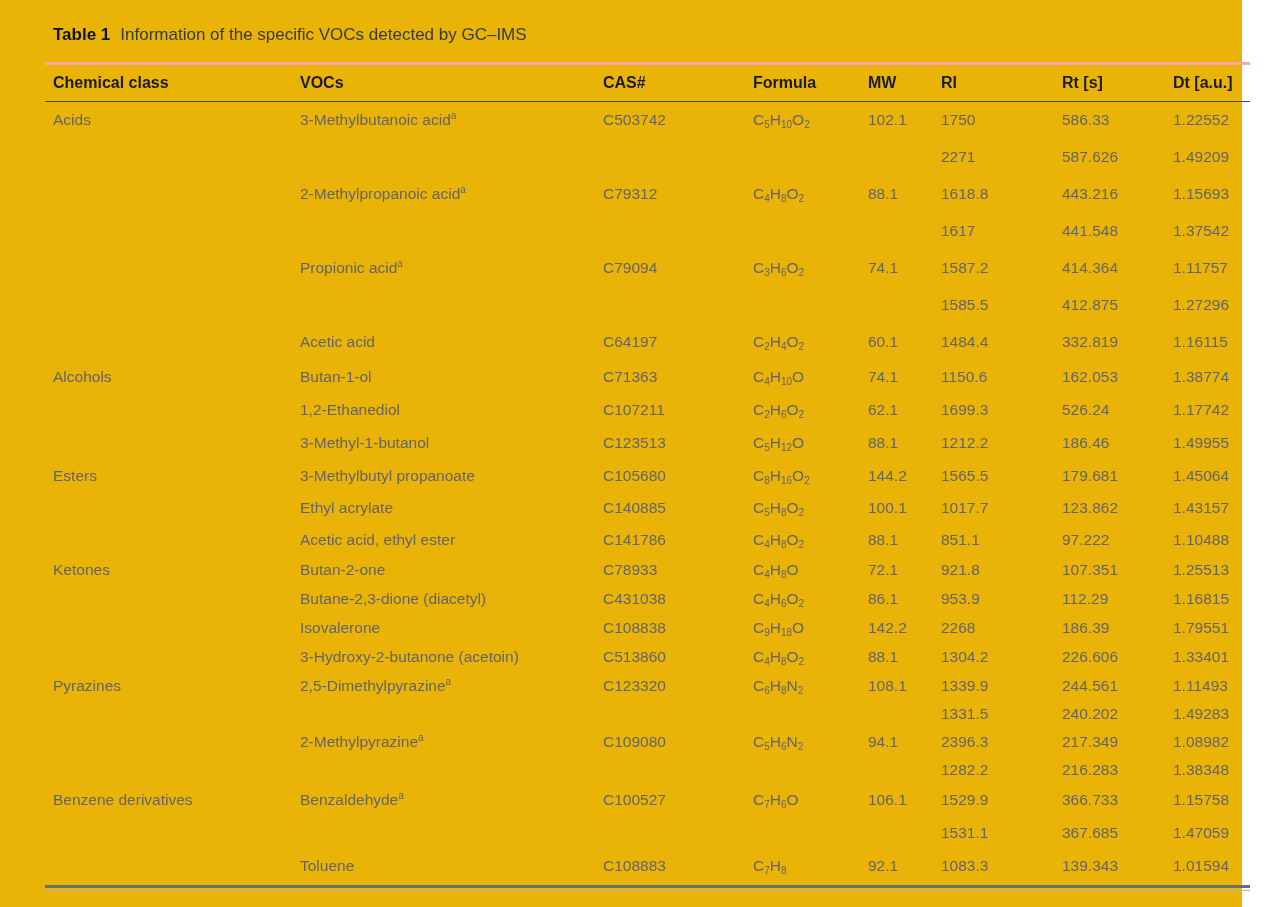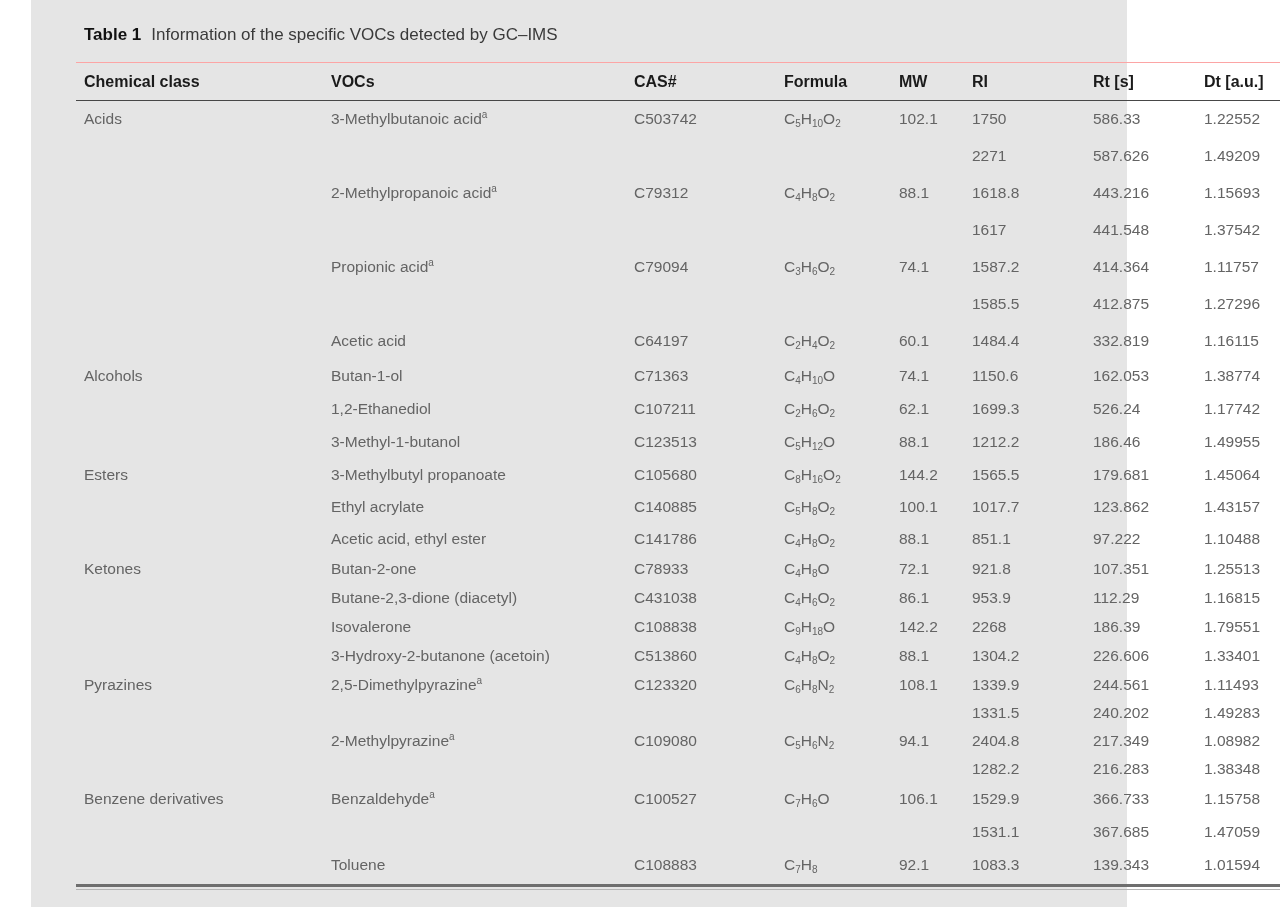--- a/index.html
+++ b/index.html
@@ -4,23 +4,22 @@
 <style>
   * { margin: 0; padding: 0; box-sizing: border-box; }
   html, body { background: #ffffff; }
   body {
     width: 1280px; height: 907px;
     font-family: "Liberation Sans", sans-serif;
     overflow: hidden;
   }
   .page {
     position: relative;
-    width: 1096px; height: 907px;
-    background: #e5e5e5;
-    margin-left: 31px;
+    width: 1242px; height: 907px;
+    background: #eab308;
   }
   .table-wrap {
     position: absolute;
     left: 45px; top: 20px;
     width: 1205px;
   }
   .caption {
     font-size: 17px;
     color: #3a3a3a;
     padding-left: 8px;
@@ -32,21 +31,21 @@
     color: #111111;
     margin-right: 10px;
   }
   table {
     width: 1205px;
     table-layout: fixed;
     border-collapse: collapse;
   }
   thead tr {
     height: 38px;
-    border-top: 1px solid #fca5a5;
+    border-top: 3px solid #fca5a5;
     border-bottom: 1px solid #474747;
   }
   th {
     font-size: 16px;
     font-weight: bold;
     color: #1b1b1b;
     text-align: left;
     vertical-align: middle;
     padding-left: 8px;
     white-space: nowrap;
@@ -309,21 +308,21 @@
             <td>1331.5</td>
             <td>240.202</td>
             <td>1.49283</td>
           </tr>
           <tr>
             <td></td>
             <td>2-Methylpyrazine<sup class="note">a</sup></td>
             <td>C109080</td>
             <td>C<sub>5</sub>H<sub>6</sub>N<sub>2</sub></td>
             <td>94.1</td>
-            <td>2404.8</td>
+            <td>2396.3</td>
             <td>217.349</td>
             <td>1.08982</td>
           </tr>
           <tr>
             <td></td>
             <td></td>
             <td></td>
             <td></td>
             <td></td>
             <td>1282.2</td>

